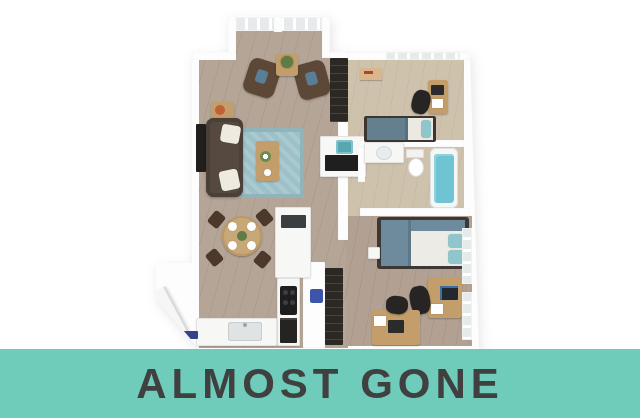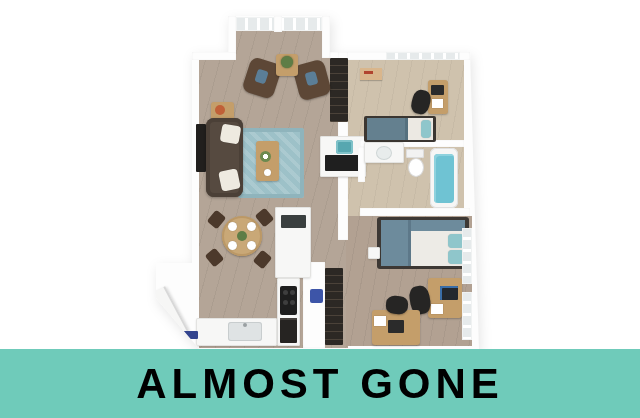--- a/index.html
+++ b/index.html
@@ -144,16 +144,16 @@
       <div class="abs" style="left:388px;top:320px;width:16px;height:13px;background:#2b2b2b;border-radius:1px;"></div>
       <div class="abs" style="left:374px;top:316px;width:12px;height:10px;background:#ffffff;box-shadow:0 0 1px rgba(0,0,0,0.3);"></div>
       <div class="abs black-chair" style="left:386px;top:296px;width:22px;height:18px;transform:rotate(5deg);"></div>
       <div class="abs window-v" style="left:462px;top:228px;width:10px;height:56px;"></div>
       <div class="abs window-v" style="left:462px;top:292px;width:10px;height:48px;"></div>
 
     </div>
   </div>
 
   <div class="banner" style="background-color: rgb(111, 203, 186);">
-    <span class="banner-label" style="color: #000000;">ALMOST GONE</span>
+    <span class="banner-label" style="color: #404040;">ALMOST GONE</span>
   </div>
 
 </div>
 
 </body></html>

